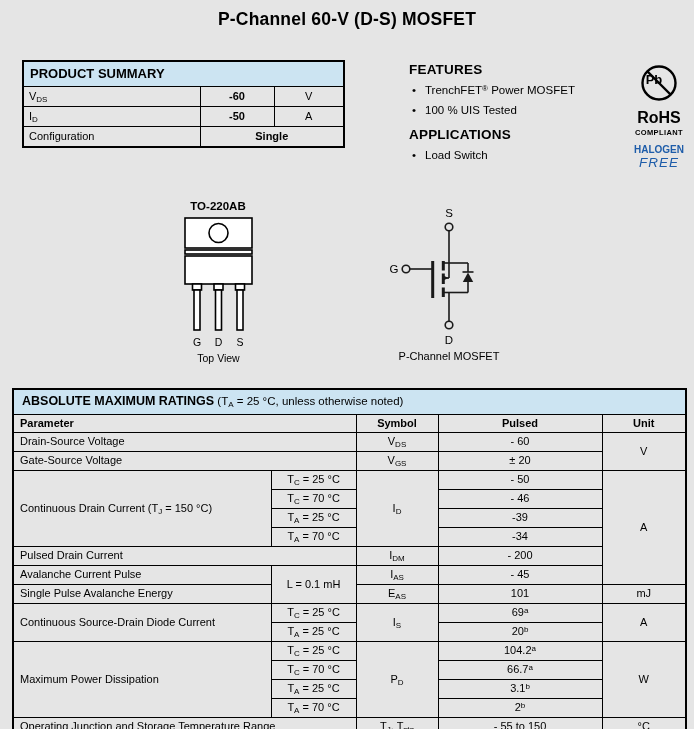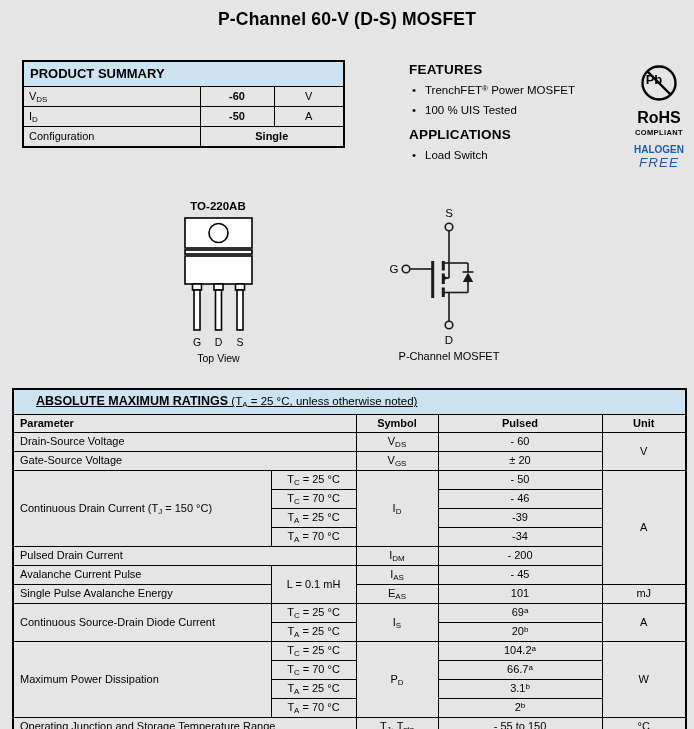--- a/index.html
+++ b/index.html
@@ -32,21 +32,21 @@
   .compliant{font-size:7.5px;font-weight:bold;letter-spacing:.4px;margin-top:2px;}
   .halogen{font-size:10px;font-weight:bold;margin-top:7px;}
   .free{font-size:13.5px;font-weight:normal;font-style:italic;letter-spacing:1px;}
   
   #pkg{position:absolute;left:150px;top:196px;}
   #sym{position:absolute;left:388px;top:204px;}
   svg text{font-family:"Liberation Sans","DejaVu Sans",sans-serif;}
   
   #amr{position:absolute;left:12px;top:388px;width:674px;}
   #amr td{height:18px;}
-  #amr td.bar{height:20px;padding:2px 22px;text-decoration:underline;}
+  #amr td.bar{height:20px;padding:2px 8px;}
   .amr-bold{font-weight:bold;font-size:12.5px;}
   .amr-note{font-size:11.5px;}
   #amr td.ch{font-weight:bold;height:17px;}
   #amr .c{text-align:center;}
   #amr .pl{padding-left:6px;}
 </style>
 </head>
 <body>
 <div id="page">
 

